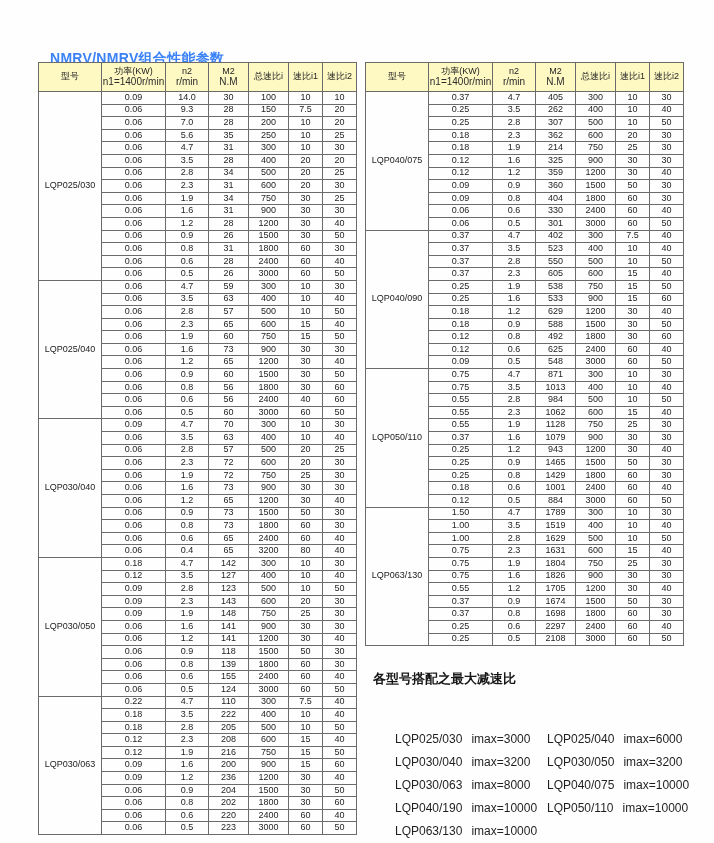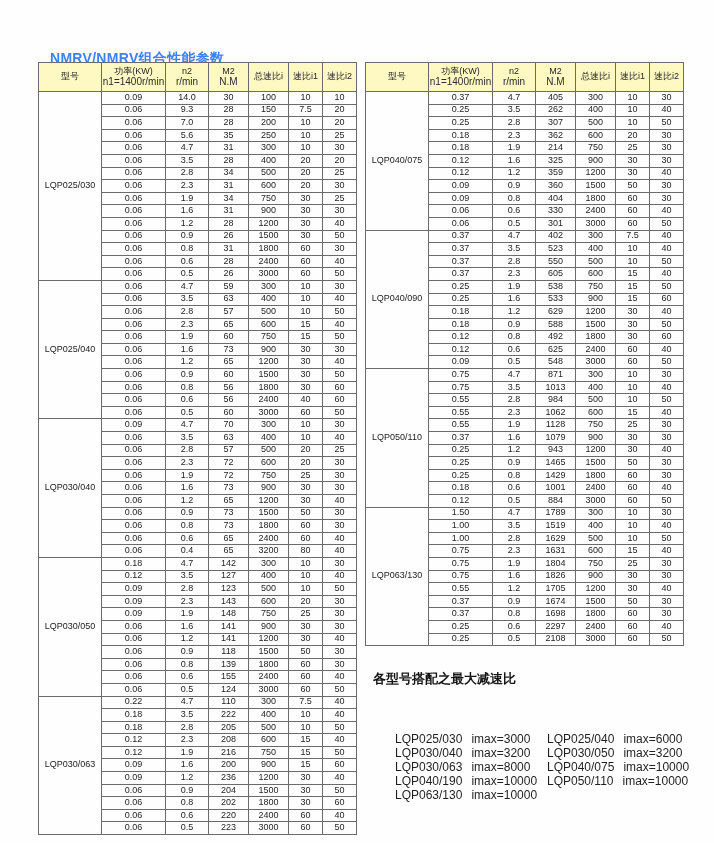--- a/index.html
+++ b/index.html
@@ -85,21 +85,21 @@
   }
   .imax-title {
     font-size: 13px;
     font-weight: bold;
     color: #161616;
     margin-bottom: 1px;
   }
   .imax-grid {
     display: grid;
     grid-template-columns: 152px auto;
-    row-gap: 0;
+    row-gap: 9px;
     padding-left: 22px;
     margin-top: 44px;
   }
   .imax-item {
     font-size: 12px;
     color: #1f1f1f;
     white-space: nowrap;
   }
   .imax-item .model {
     display: inline-block;

